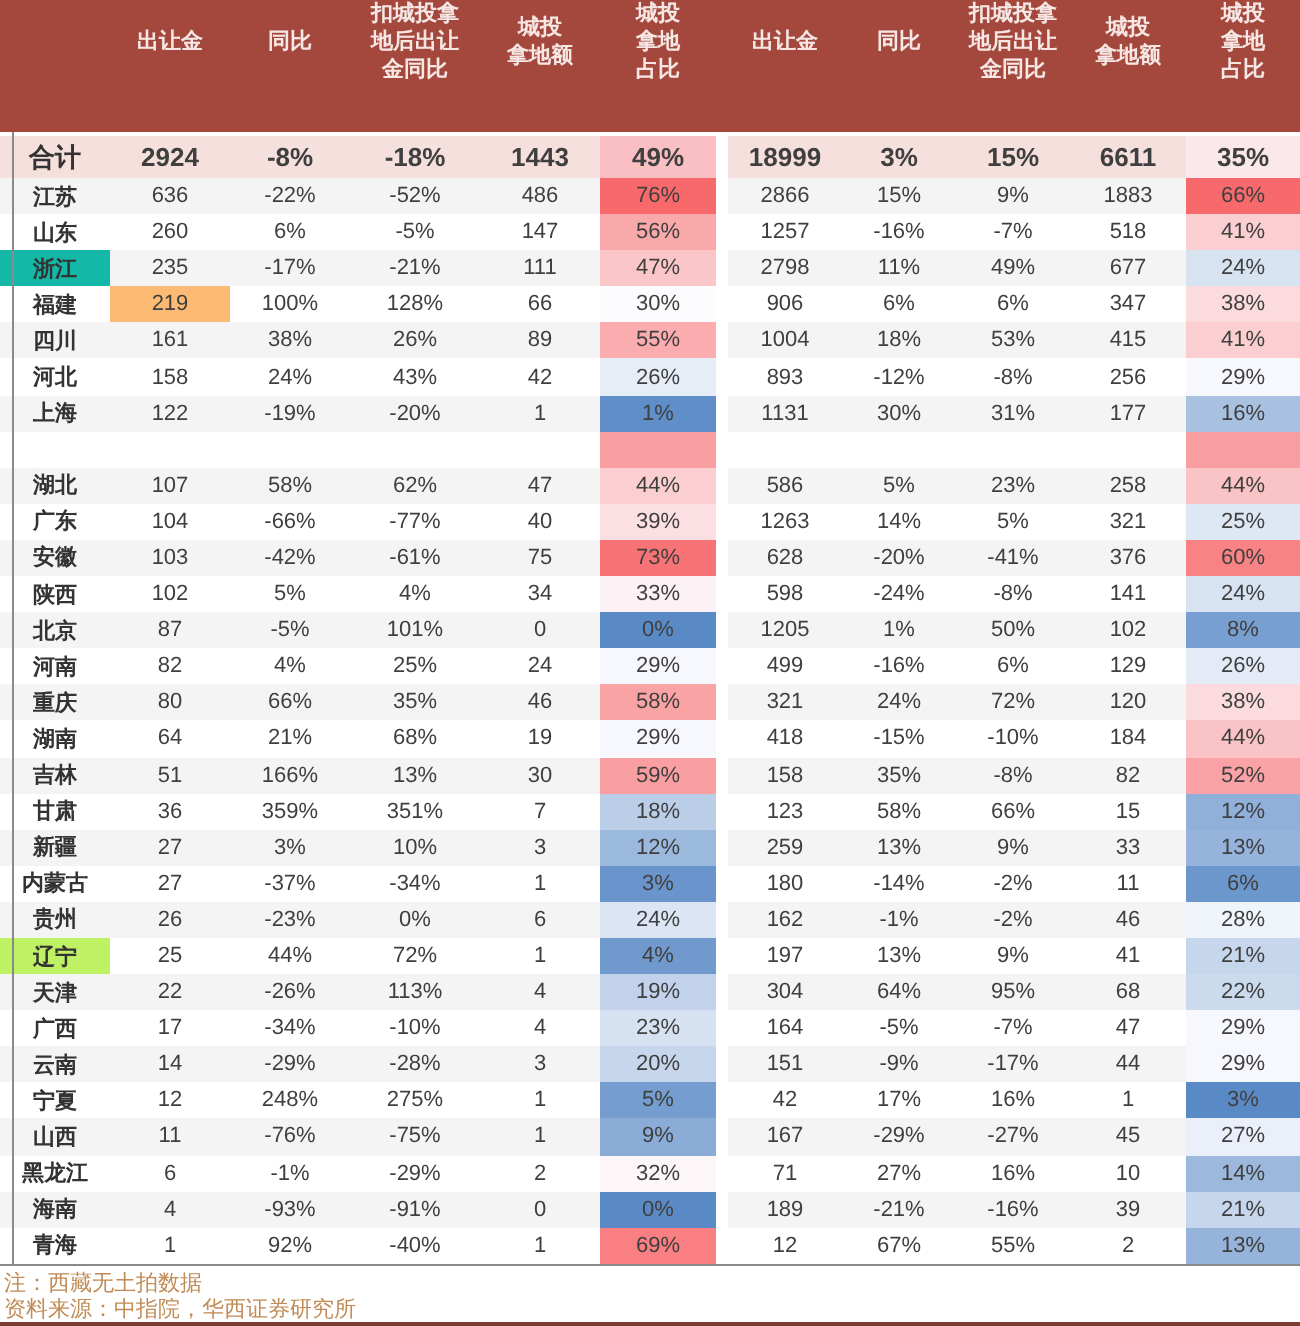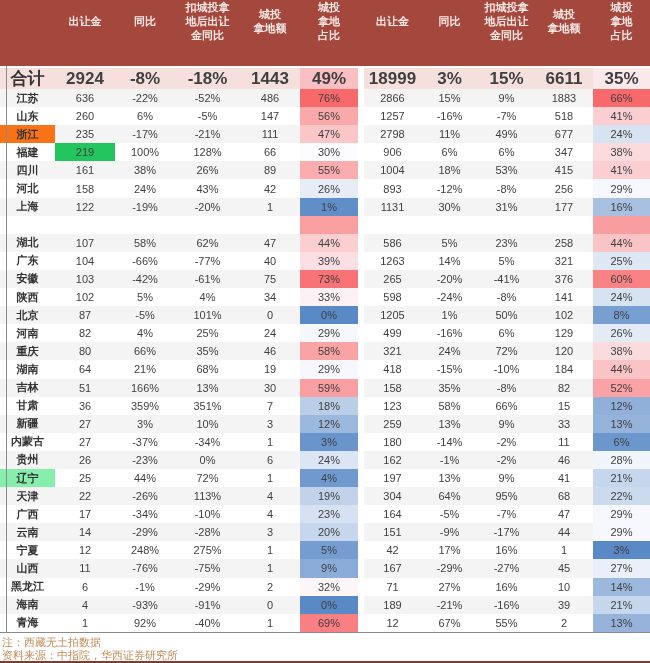--- a/index.html
+++ b/index.html
@@ -20,21 +20,21 @@
   .unit-label{left:5px;}
   .period-sep{left:206px;transform:translateX(-50%);}
   .period-cum{left:507px;transform:translateX(-50%);}
   .hcells{height:44px;}
   .hcell{
     display:flex;align-items:center;justify-content:center;text-align:center;
     font-weight:bold;font-size:11px;line-height:1.25;white-space:pre-line;
   }
   
   .row{height:18.1px;font-size:11px;}
-  .row.total{height:21px;margin-top:2px;font-weight:bold;font-size:17px;}
+  .row.total{height:21px;margin-top:2px;font-weight:bold;font-size:13px;}
   .cell{
     display:flex;align-items:center;justify-content:center;
     overflow:hidden;white-space:nowrap;color:#3f3f3f;
   }
   .cell.name{
     font-family:"Liberation Serif","DejaVu Serif",serif;
     font-weight:bold;color:#333333;
   }
   
   .footer{
@@ -112,36 +112,36 @@
       <div class="cell" style="background: rgb(255, 255, 255);">147</div>
       <div class="cell" style="background: rgb(250, 169, 171);">56%</div>
       <div></div>
       <div class="cell" style="background: rgb(255, 255, 255);">1257</div>
       <div class="cell" style="background: rgb(255, 255, 255);">-16%</div>
       <div class="cell" style="background: rgb(255, 255, 255);">-7%</div>
       <div class="cell" style="background: rgb(255, 255, 255);">518</div>
       <div class="cell" style="background: rgb(251, 207, 210);">41%</div>
     </div>
     <div class="grid row">
-      <div class="cell name" style="background: #f97316;">浙江</div>
+      <div class="cell name" style="background: #14b8a6;">浙江</div>
       <div class="cell" style="background: rgb(244, 244, 244);">235</div>
       <div class="cell" style="background: rgb(244, 244, 244);">-17%</div>
       <div class="cell" style="background: rgb(244, 244, 244);">-21%</div>
       <div class="cell" style="background: rgb(244, 244, 244);">111</div>
       <div class="cell" style="background: rgb(251, 198, 200);">47%</div>
       <div></div>
       <div class="cell" style="background: rgb(244, 244, 244);">2798</div>
       <div class="cell" style="background: rgb(244, 244, 244);">11%</div>
       <div class="cell" style="background: rgb(244, 244, 244);">49%</div>
       <div class="cell" style="background: rgb(244, 244, 244);">677</div>
       <div class="cell" style="background: rgb(216, 227, 242);">24%</div>
     </div>
     <div class="grid row">
       <div class="cell name" style="background: rgb(255, 255, 255);">福建</div>
-      <div class="cell" style="background: #22c55e;">219</div>
+      <div class="cell" style="background: #fdba74;">219</div>
       <div class="cell" style="background: rgb(255, 255, 255);">100%</div>
       <div class="cell" style="background: rgb(255, 255, 255);">128%</div>
       <div class="cell" style="background: rgb(255, 255, 255);">66</div>
       <div class="cell" style="background: rgb(252, 252, 255);">30%</div>
       <div></div>
       <div class="cell" style="background: rgb(255, 255, 255);">906</div>
       <div class="cell" style="background: rgb(255, 255, 255);">6%</div>
       <div class="cell" style="background: rgb(255, 255, 255);">6%</div>
       <div class="cell" style="background: rgb(255, 255, 255);">347</div>
       <div class="cell" style="background: rgb(251, 219, 222);">38%</div>
@@ -231,21 +231,21 @@
       <div class="cell" style="background: rgb(222, 231, 244);">25%</div>
     </div>
     <div class="grid row">
       <div class="cell name" style="background: rgb(244, 244, 244);">安徽</div>
       <div class="cell" style="background: rgb(244, 244, 244);">103</div>
       <div class="cell" style="background: rgb(244, 244, 244);">-42%</div>
       <div class="cell" style="background: rgb(244, 244, 244);">-61%</div>
       <div class="cell" style="background: rgb(244, 244, 244);">75</div>
       <div class="cell" style="background: rgb(248, 115, 117);">73%</div>
       <div></div>
-      <div class="cell" style="background: rgb(244, 244, 244);">265</div>
+      <div class="cell" style="background: rgb(244, 244, 244);">628</div>
       <div class="cell" style="background: rgb(244, 244, 244);">-20%</div>
       <div class="cell" style="background: rgb(244, 244, 244);">-41%</div>
       <div class="cell" style="background: rgb(244, 244, 244);">376</div>
       <div class="cell" style="background: rgb(249, 130, 132);">60%</div>
     </div>
     <div class="grid row">
       <div class="cell name" style="background: rgb(255, 255, 255);">陕西</div>
       <div class="cell" style="background: rgb(255, 255, 255);">102</div>
       <div class="cell" style="background: rgb(255, 255, 255);">5%</div>
       <div class="cell" style="background: rgb(255, 255, 255);">4%</div>
@@ -378,21 +378,21 @@
       <div class="cell" style="background: rgb(244, 244, 244);">6</div>
       <div class="cell" style="background: rgb(220, 229, 244);">24%</div>
       <div></div>
       <div class="cell" style="background: rgb(244, 244, 244);">162</div>
       <div class="cell" style="background: rgb(244, 244, 244);">-1%</div>
       <div class="cell" style="background: rgb(244, 244, 244);">-2%</div>
       <div class="cell" style="background: rgb(244, 244, 244);">46</div>
       <div class="cell" style="background: rgb(240, 244, 251);">28%</div>
     </div>
     <div class="grid row">
-      <div class="cell name" style="background: #86efac;">辽宁</div>
+      <div class="cell name" style="background: #bef264;">辽宁</div>
       <div class="cell" style="background: rgb(255, 255, 255);">25</div>
       <div class="cell" style="background: rgb(255, 255, 255);">44%</div>
       <div class="cell" style="background: rgb(255, 255, 255);">72%</div>
       <div class="cell" style="background: rgb(255, 255, 255);">1</div>
       <div class="cell" style="background: rgb(112, 153, 206);">4%</div>
       <div></div>
       <div class="cell" style="background: rgb(255, 255, 255);">197</div>
       <div class="cell" style="background: rgb(255, 255, 255);">13%</div>
       <div class="cell" style="background: rgb(255, 255, 255);">9%</div>
       <div class="cell" style="background: rgb(255, 255, 255);">41</div>

